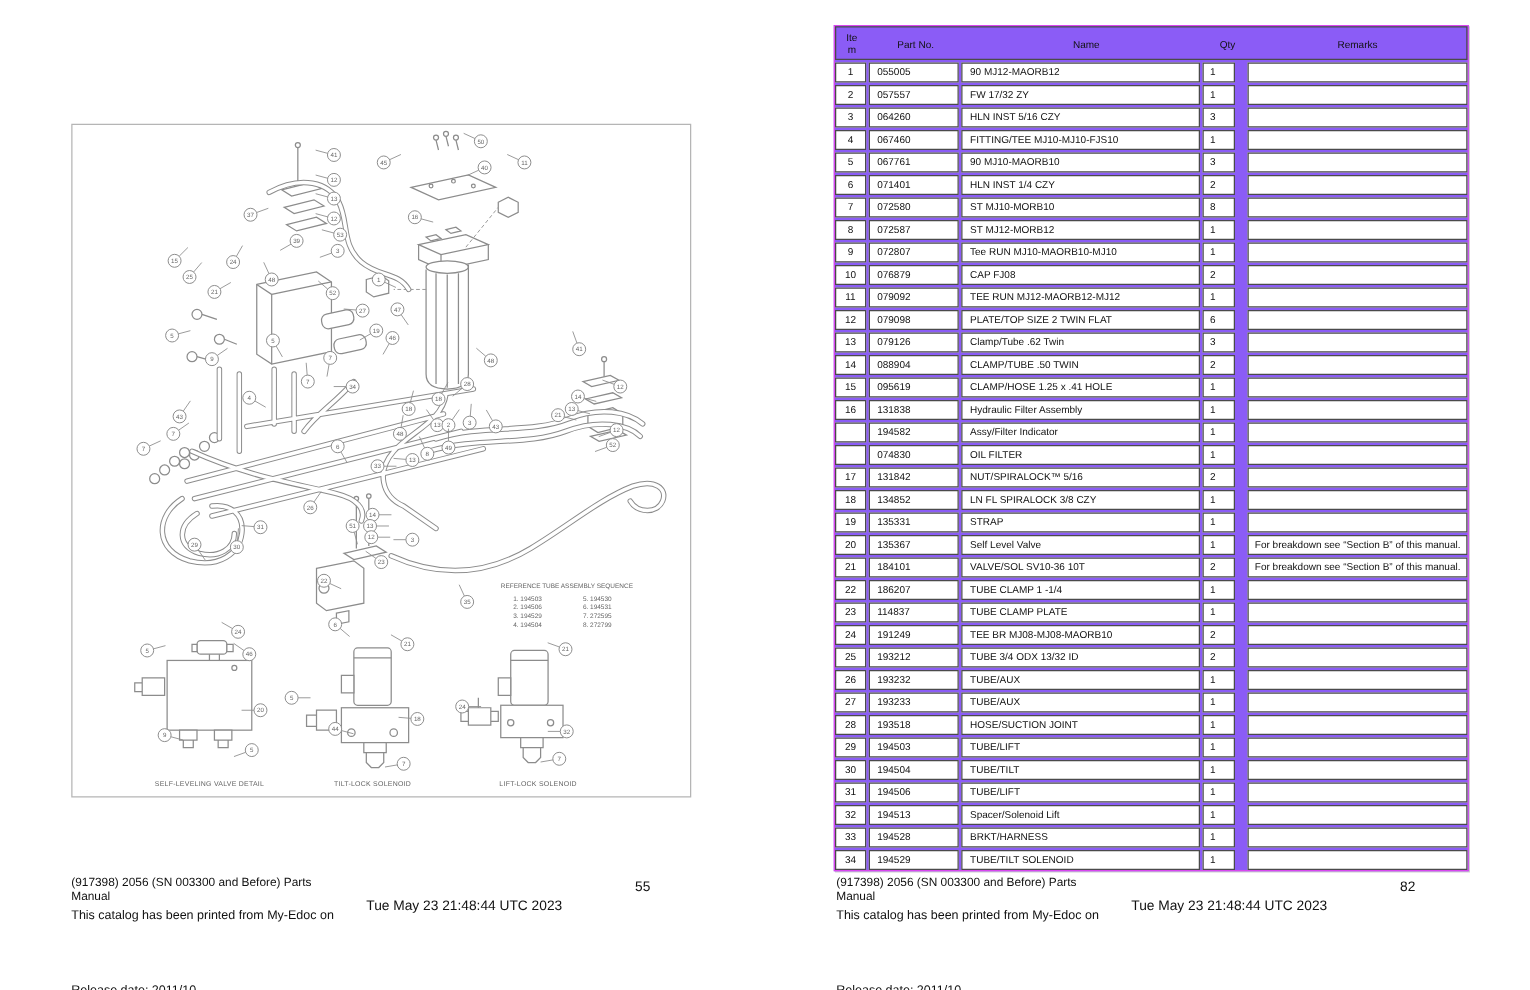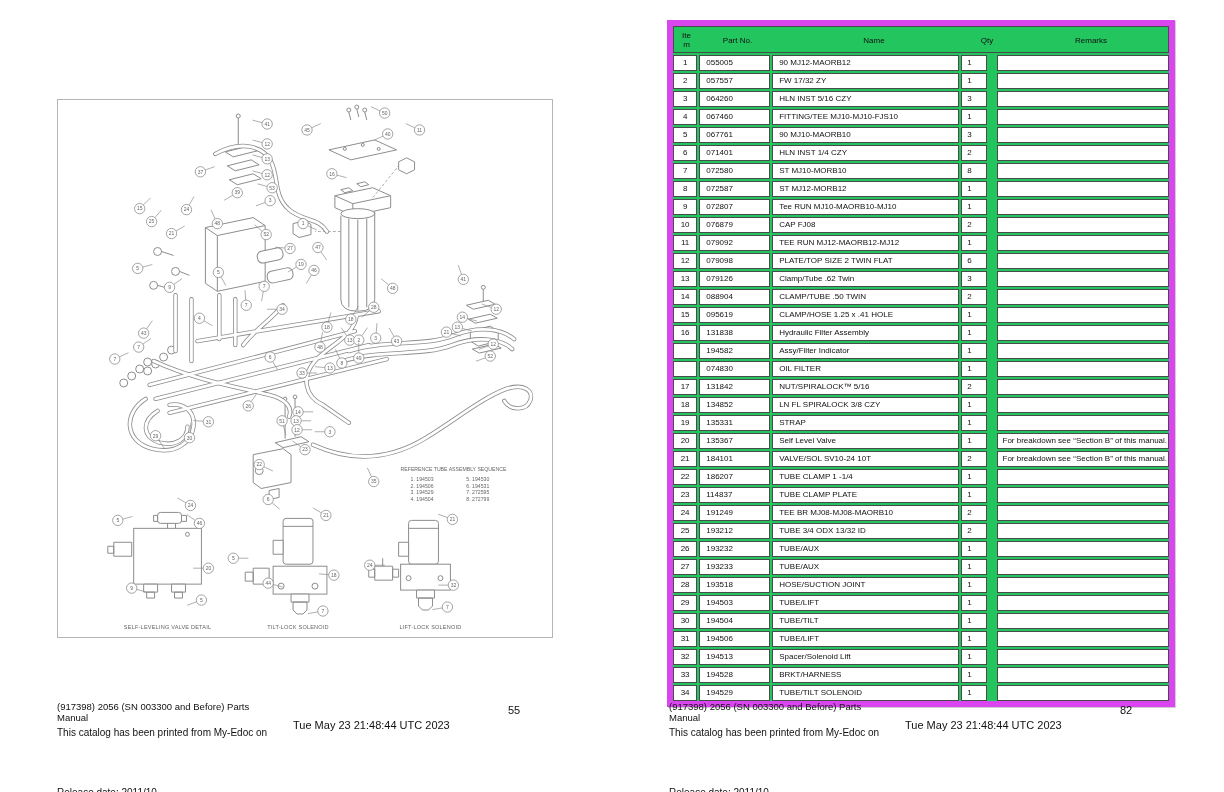--- a/index.html
+++ b/index.html
@@ -21,21 +21,21 @@
   .ln{stroke:#8c8c8c;stroke-width:1;fill:none}
   .lnf{stroke:#8c8c8c;stroke-width:1;fill:#fff}
   .dash{stroke:#9a9a9a;stroke-width:.8;fill:none;stroke-dasharray:3,2}
   .tube-o{stroke:#8c8c8c;stroke-width:4.4;fill:none;stroke-linecap:round;stroke-linejoin:round}
   .tube-i{stroke:#ffffff;stroke-width:2.8;fill:none;stroke-linecap:round;stroke-linejoin:round}
   .dtxt{fill:#666;font-size:5.6px;letter-spacing:.2px}
   .rtxt{fill:#666;font-size:5.2px}
 
   
   .ptable{position:absolute;left:55px;top:20px;width:508px;box-sizing:border-box;
-          border:6px solid #d946ef;box-shadow:1px 1px 0 #cfcfcf;background:#22c55e}
+          border:1px solid #d946ef;box-shadow:1px 1px 0 #cfcfcf;background:#8b5cf6}
   .t-header{position:relative;height:27px;border:1px solid #4a4a4a;box-sizing:border-box}
   .t-header span{position:absolute;font-size:8px;color:#111;text-align:center;top:9px}
   .h-item{left:6px;width:13px;top:4px !important;line-height:9px;word-break:break-all}
   .h-part{left:27px;width:73px}
   .h-name{left:102px;width:196px}
   .h-qty{left:300px;width:26px}
   .h-remarks{left:328px;width:178px}
   .t-row{display:flex;margin-top:2px}
   .cell{box-sizing:border-box;border:1px solid #4a4a4a;height:16px;font-size:8px;
         line-height:14px;white-space:nowrap;overflow:hidden;background:#fff}
@@ -791,21 +791,21 @@
         <div class="t-row">
           <div class="cell c-item">20</div>
           <div class="cell c-part">135367</div>
           <div class="cell c-name">Self Level Valve</div>
           <div class="cell c-qty">1</div>
           <div class="cell c-remarks">For breakdown see “Section B” of this manual.</div>
         </div>
         <div class="t-row">
           <div class="cell c-item">21</div>
           <div class="cell c-part">184101</div>
-          <div class="cell c-name">VALVE/SOL SV10-24 10T</div>
+          <div class="cell c-name">VALVE/SOL SV10-36 10T</div>
           <div class="cell c-qty">2</div>
           <div class="cell c-remarks">For breakdown see “Section B” of this manual.</div>
         </div>
         <div class="t-row">
           <div class="cell c-item">22</div>
           <div class="cell c-part">186207</div>
           <div class="cell c-name">TUBE CLAMP 1 -1/4</div>
           <div class="cell c-qty">1</div>
           <div class="cell c-remarks"></div>
         </div>

